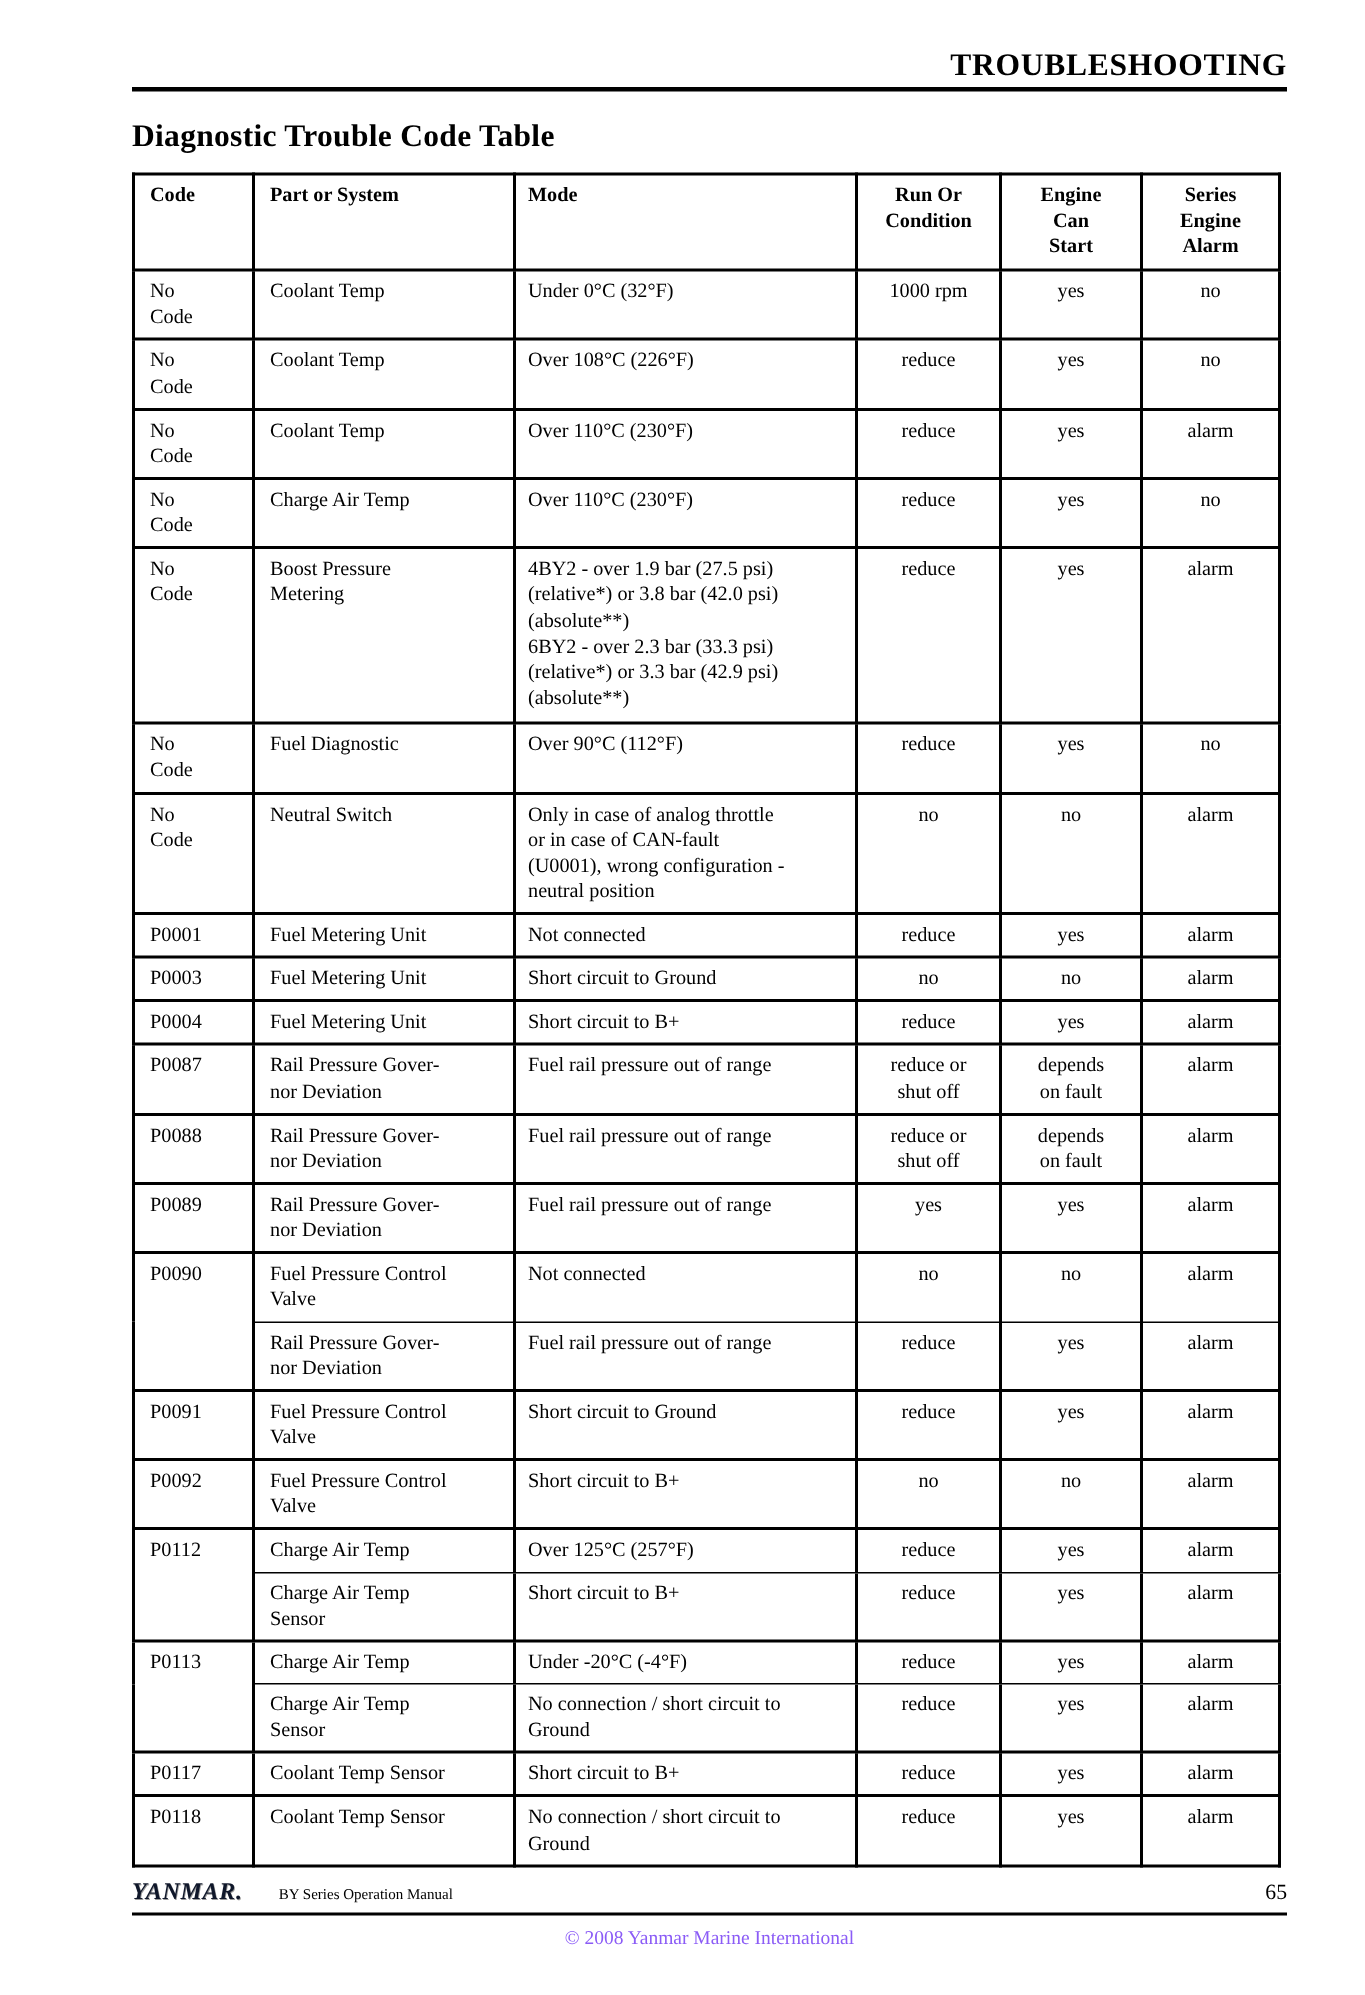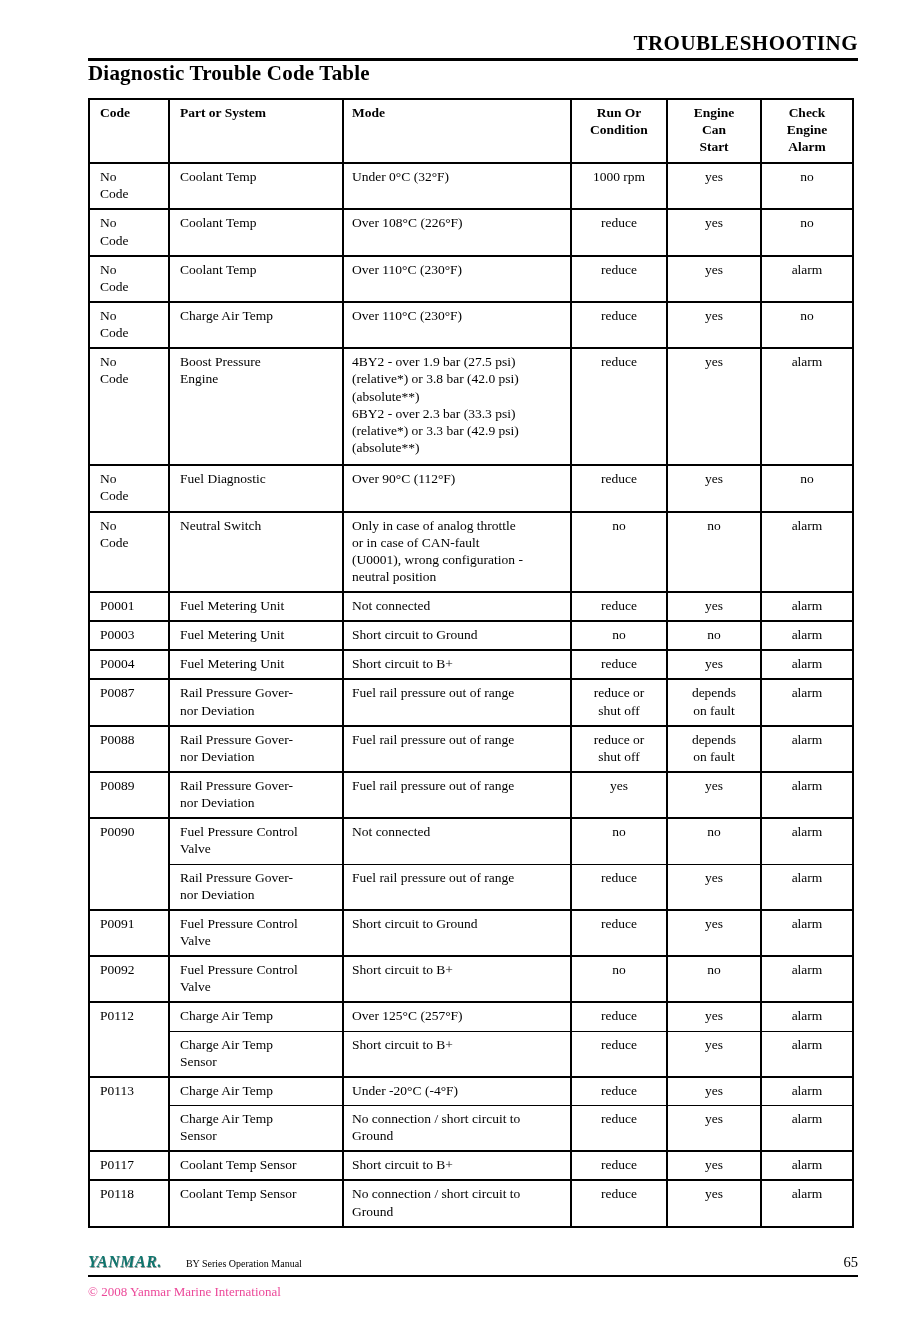--- a/index.html
+++ b/index.html
@@ -25,20 +25,21 @@
     font-size: 21px;
     font-weight: bold;
     letter-spacing: 0.5px;
     line-height: 1.1;
   }
   .head-rule {
     margin-top: 3px;
     border-bottom: 3px solid #000;
   }
   .section-title {
+    margin-top: 17px;
     font-size: 21px;
     font-weight: bold;
     letter-spacing: 0.2px;
   }
   table.dtc {
     margin-top: 12px;
     border-collapse: collapse;
     table-layout: fixed;
     width: 764px;
     border: 2px solid #d946ef;
@@ -69,34 +70,34 @@
     display: flex;
     align-items: baseline;
     padding-bottom: 4px;
     border-bottom: 2px solid #000;
   }
   .brand-logo {
     font-style: italic;
     font-weight: bold;
     font-size: 16px;
     letter-spacing: 0.5px;
-    color: #0f766e;
+    color: #0f172a;
     text-shadow: 0.5px 0.5px 0 #9a9a9a;
   }
   .manual-title {
     margin-left: 24px;
     font-size: 10px;
   }
   .footer-spacer { flex: 1; }
   .page-number { font-size: 14.5px; }
   .copyright {
     margin-top: 7px;
-    text-align: left;
+    text-align: center;
     font-size: 13px;
-    color: #ec4899;
+    color: #8b5cf6;
   }
 </style>
 </head>
 <body>
 
 <div class="page">
   <div class="content">
     <div class="running-head">TROUBLESHOOTING</div>
     <div class="head-rule"></div>
     <div class="section-title">Diagnostic Trouble Code Table</div>
@@ -113,21 +114,21 @@
       <thead>
         <tr class="head-row">
             <th class="al pl10">Code</th>
             <th class="al pl10">Part or System</th>
             <th class="al">Mode</th>
             <th class="ac">Run Or
 Condition</th>
             <th class="ac">Engine
 Can
 Start</th>
-            <th class="ac">Check
+            <th class="ac">Series
 Engine
 Alarm</th>
           </tr>
       </thead>
       <tbody>
           <tr>
             <td class="al pl10">No
 Code</td>
             <td class="al pl10">Coolant Temp</td>
             <td class="al">Under 0°C (32°F)</td>
@@ -159,21 +160,21 @@
             <td class="al pl10">Charge Air Temp</td>
             <td class="al">Over 110°C (230°F)</td>
             <td class="ac">reduce</td>
             <td class="ac">yes</td>
             <td class="ac">no</td>
           </tr>
           <tr style="height: 117px;">
             <td class="al pl10">No
 Code</td>
             <td class="al pl10">Boost Pressure
-Engine</td>
+Metering</td>
             <td class="al">4BY2 - over 1.9 bar (27.5 psi)
 (relative*) or 3.8 bar (42.0 psi)
 (absolute**)
 6BY2 - over 2.3 bar (33.3 psi)
 (relative*) or 3.3 bar (42.9 psi)
 (absolute**)</td>
             <td class="ac">reduce</td>
             <td class="ac">yes</td>
             <td class="ac">alarm</td>
           </tr>

